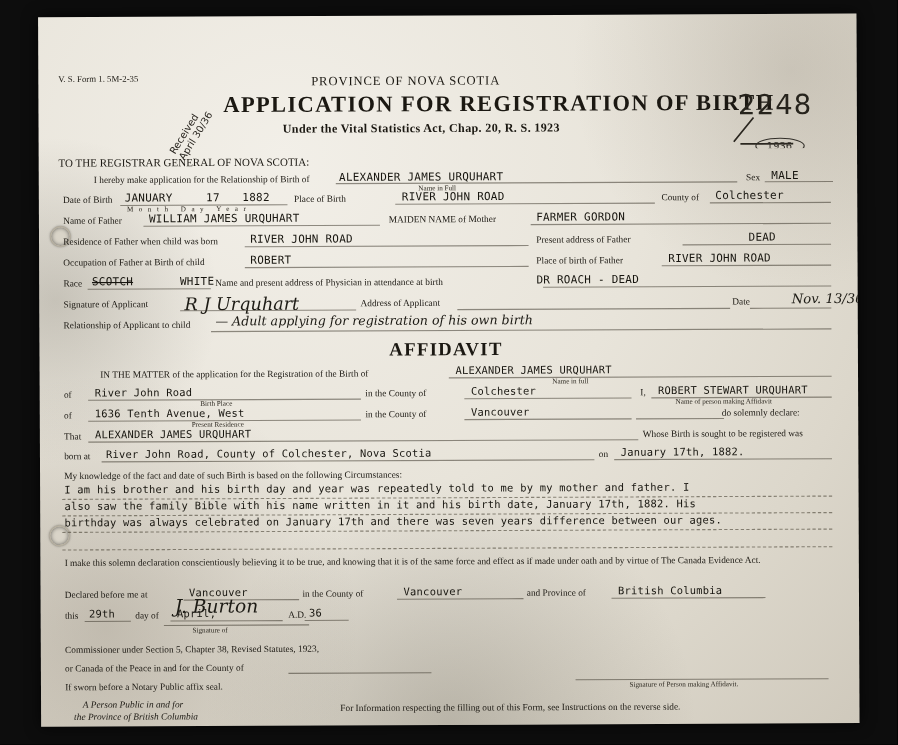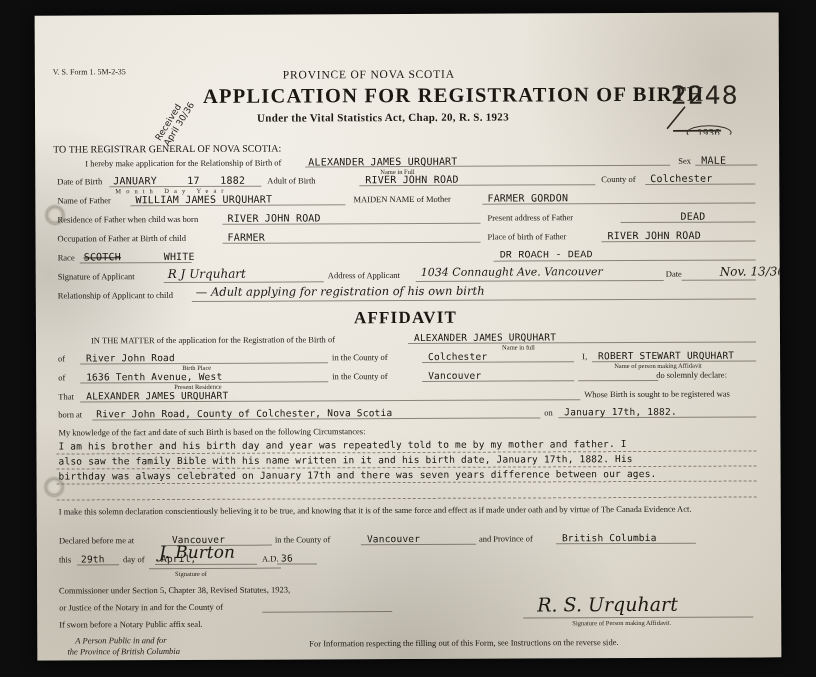--- a/index.html
+++ b/index.html
@@ -165,21 +165,21 @@
       <div class="t sm" style="left:643px; top:143px;">Sex</div>
       <div class="t typed" style="left:666px; top:142px; font-size:10px;">MALE</div>
       <div class="rule" style="left:660px; top:152px; width:62px;"></div>
 
       <div class="t sm" style="left:22px; top:161px;">Date of Birth</div>
       <div class="t typed" style="left:78px; top:160px; font-size:10px;">JANUARY</div>
       <div class="t typed" style="left:152px; top:160px; font-size:10px;">17</div>
       <div class="t typed" style="left:185px; top:160px; font-size:10px;">1882</div>
       <div class="rule" style="left:74px; top:171px; width:152px;"></div>
       <div class="t underline-label" style="left:80px; top:172px; letter-spacing:5px;">Month      Day      Year</div>
-      <div class="t sm" style="left:232px; top:161px;">Adult of Birth</div>
+      <div class="t sm" style="left:232px; top:161px;">Place of Birth</div>
       <div class="t typed" style="left:330px; top:160px; font-size:10px;">RIVER JOHN ROAD</div>
       <div class="rule" style="left:324px; top:171px; width:236px;"></div>
       <div class="t sm" style="left:566px; top:161px;">County of</div>
       <div class="t typed" style="left:615px; top:160px; font-size:10px;">Colchester</div>
       <div class="rule" style="left:610px; top:171px; width:110px;"></div>
 
       <div class="t sm" style="left:22px; top:180px;">Name of Father</div>
       <div class="t typed" style="left:100px; top:179px; font-size:10px;">WILLIAM JAMES URQUHART</div>
       <div class="rule" style="left:95px; top:190px; width:215px;"></div>
       <div class="t sm" style="left:318px; top:180px;text-align:right;">MAIDEN NAME of Mother</div>
@@ -187,38 +187,38 @@
       <div class="rule" style="left:447px; top:190px; width:273px;"></div>
 
       <div class="t sm" style="left:22px; top:199px;">Residence of Father when child was born</div>
       <div class="t typed" style="left:192px; top:198px; font-size:10px;">RIVER JOHN ROAD</div>
       <div class="rule" style="left:187px; top:209px; width:258px;"></div>
       <div class="t sm" style="left:452px; top:199px;">Present address of Father</div>
       <div class="t typed" style="left:645px; top:198px; font-size:10px;">DEAD</div>
       <div class="rule" style="left:585px; top:209px; width:135px;"></div>
 
       <div class="t sm" style="left:22px; top:218px;">Occupation of Father at Birth of child</div>
-      <div class="t typed" style="left:192px; top:217px; font-size:10px;">FARMER</div>
+      <div class="t typed" style="left:192px; top:217px; font-size:10px;">ROBERT</div>
       <div class="rule" style="left:187px; top:228px; width:258px;"></div>
       <div class="t sm" style="left:452px; top:218px;">Place of birth of Father</div>
       <div class="t typed" style="left:572px; top:217px; font-size:10px;">RIVER JOHN ROAD</div>
       <div class="rule" style="left:566px; top:228px; width:154px;"></div>
 
       <div class="t sm" style="left:22px; top:237px;">Race</div>
       <div class="t typed" style="left:48px; top:236px; font-size:10px; text-decoration:line-through;">SCOTCH</div>
       <div class="t typed" style="left:108px; top:236px; font-size:10px;padding-left:20px;">WHITE</div>
       <div class="rule" style="left:44px; top:247px; width:112px;"></div>
-      <div class="t typed" style="left:464px; top:236px; font-size:10px;font-family:Liberation Mono, monospace;">DR ROACH - DEAD</div>
+      <div class="t sm" style="left:160px; top:237px;">Name and present address of Physician in attendance at birth</div>
+      <div class="t typed" style="left:452px; top:236px; font-size:10px;">DR ROACH - DEAD</div>
       <div class="rule" style="left:458px; top:247px; width:262px;"></div>
 
       <div class="t sm" style="left:22px; top:256px;">Signature of Applicant</div>
-      <div class="t script" style="left:132px; top:252px; font-size:12px;">R J Urquhart</div>
+      <div class="t script" style="left:132px; top:252px; font-size:16px;">R J Urquhart</div>
       <div class="rule" style="left:128px; top:267px; width:160px;"></div>
       <div class="t sm" style="left:292px; top:256px;">Address of Applicant</div>
-      <div class="t script" style="left:385px; top:252px; font-size:11px;">1034 Connaught Ave. Vancouver</div>
       <div class="rule" style="left:380px; top:267px; width:248px;"></div>
       <div class="t sm" style="left:630px; top:256px;">Date</div>
       <div class="t script" style="left:684px; top:252px; font-size:12px;text-align:center;">Nov. 13/36</div>
       <div class="rule" style="left:646px; top:267px; width:74px;"></div>
 
       <div class="t sm" style="left:22px; top:275px;">Relationship of Applicant to child</div>
       <div class="t script" style="left:160px; top:270px; font-size:11.5px;">— Adult applying for registration of his own birth</div>
       <div class="rule" style="left:156px; top:286px; width:564px;"></div>
 
       <div class="t titleA" style="left:318px; top:294px; font-size:17px;">AFFIDAVIT</div>
@@ -293,28 +293,27 @@
       <div class="t sm" style="left:225px; top:539px;">A.D.</div>
       <div class="t typed" style="left:244px; top:538px; font-size:9.5px;">36</div>
       <div class="rule" style="left:240px; top:549px; width:40px;"></div>
 
       <div class="t script" style="left:122px; top:527px; font-size:17px; color:#20
 1d17;">J. Burton</div>
       <div class="rule" style="left:112px; top:553px; width:132px;"></div>
       <div class="t underline-label" style="left:138px; top:555px;">Signature of</div>
 
       <div class="t sm" style="left:22px; top:570px;">Commissioner under Section 5, Chapter 38, Revised Statutes, 1923,</div>
-      <div class="t sm" style="left:22px; top:587px;">or Justice of the Notary in and for the County of</div>
+      <div class="t sm" style="left:22px; top:587px;">or Canada of the Peace in and for the County of</div>
       <div class="rule" style="left:225px; top:597px; width:130px;"></div>
       <div class="t sm" style="left:22px; top:604px;">If sworn before a Notary Public affix seal.</div>
 
       <div class="t sm" style="left:38px; top:620px; font-style:italic;">A Person Public in and for</div>
       <div class="t sm" style="left:30px; top:631px; font-style:italic;">the Province of British Columbia</div>
 
       <div class="t sm" style="left:272px; top:624px;">For Information respecting the filling out of this Form, see Instructions on the reverse side.</div>
 
-      <div class="t sig-big" style="left:500px; top:580px;">R. S. Urquhart</div>
       <div class="rule" style="left:486px; top:604px; width:230px;"></div>
       <div class="t underline-label" style="left:535px; top:606px;">Signature of Person making Affidavit.</div>
 
     </div>
   </div>
 </div>
 
 </body></html>

